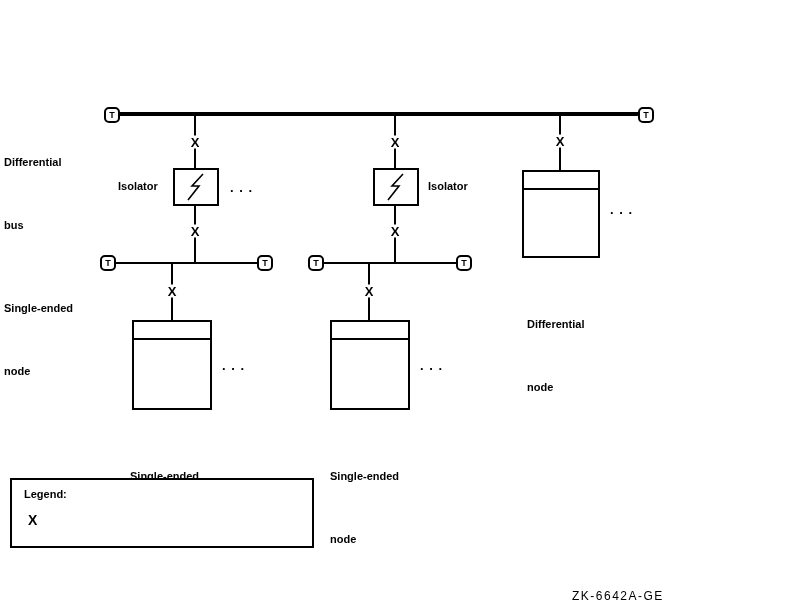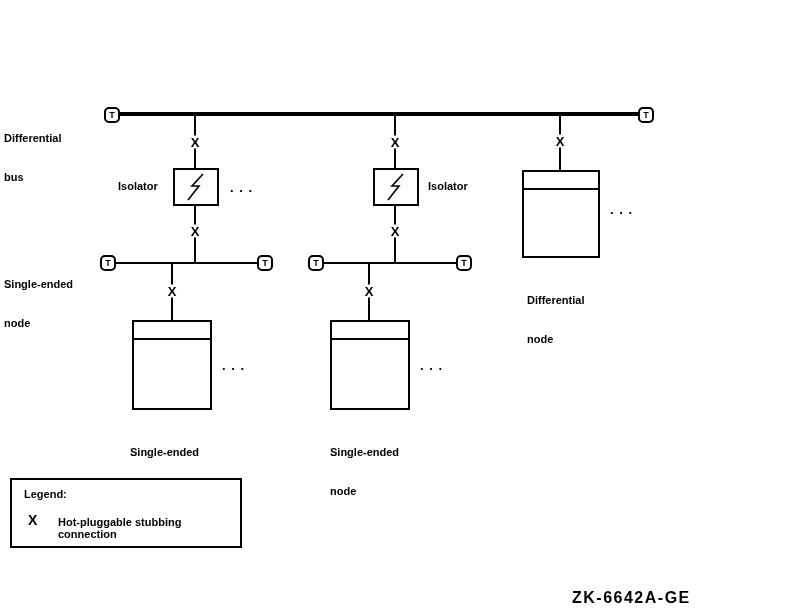--- a/index.html
+++ b/index.html
@@ -39,53 +39,53 @@
     background: #ffffff;
     padding: 0 1px;
   }
   .lbl {
     position: absolute;
     font-size: 11px;
     font-weight: bold;
     line-height: 13px;
     white-space: pre;
   }
-  .lbl span { display: block; }
+  .lbl span { display: block; margin-top: 24px; }
   .dots {
     position: absolute;
     font-size: 13px;
     font-weight: bold;
     letter-spacing: 1px;
     white-space: pre;
   }
   .legend-box {
     position: absolute;
     left: 10px; top: 478px;
-    width: 232px; height: 70px;
+    width: 304px; height: 70px;
     border: 2px solid #000000;
     box-sizing: border-box;
     background: #ffffff;
   }
   .legend-title {
     position: absolute; left: 12px; top: 8px;
     font-size: 11px; font-weight: bold;
   }
   .legend-symbol {
     position: absolute; left: 16px; top: 33px;
     font-size: 14px; font-weight: bold; line-height: 1;
   }
   .legend-desc {
     position: absolute; left: 46px; top: 36px;
     font-size: 11px; font-weight: bold;
   }
   .figure-id {
     position: absolute;
     left: 572px; top: 589px;
-    font-size: 16px;
-    font-weight: bold;
+    font-size: 12px;
+    font-weight: normal;
     letter-spacing: 1.5px;
   }
   .isolator-svg { position: absolute; left: 0; top: 0; }
 </style>
 </head>
 <body>
 
 <div id="canvas">
 
   <div class="line" style="left:120px; top:112px; width:518px; height:4px;"></div>
@@ -182,18 +182,17 @@
   </div>
   <div class="dots" style="left:610px; top:202px;">. . .</div>
   <div class="lbl" style="left:527px; top:268px;">
     <span>Differential</span>
     <span>node</span>
   </div>
 
   <div class="legend-box">
     <div class="legend-title">Legend:</div>
     <div class="legend-symbol">X</div>
-    <div class="legend-desc">Hot-pluggable stubbing connection</div>
   </div>
 
   <div class="figure-id">ZK-6642A-GE</div>
 
 </div>
 
 </body></html>

